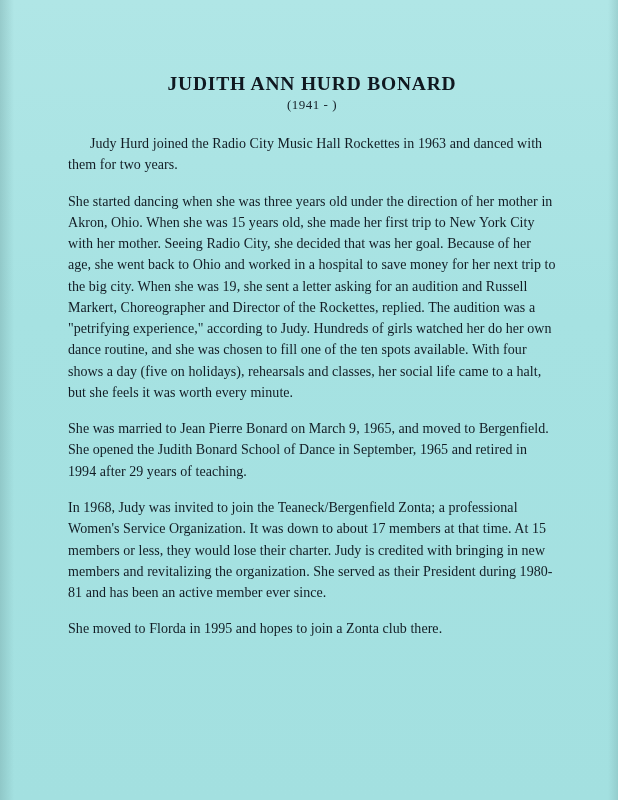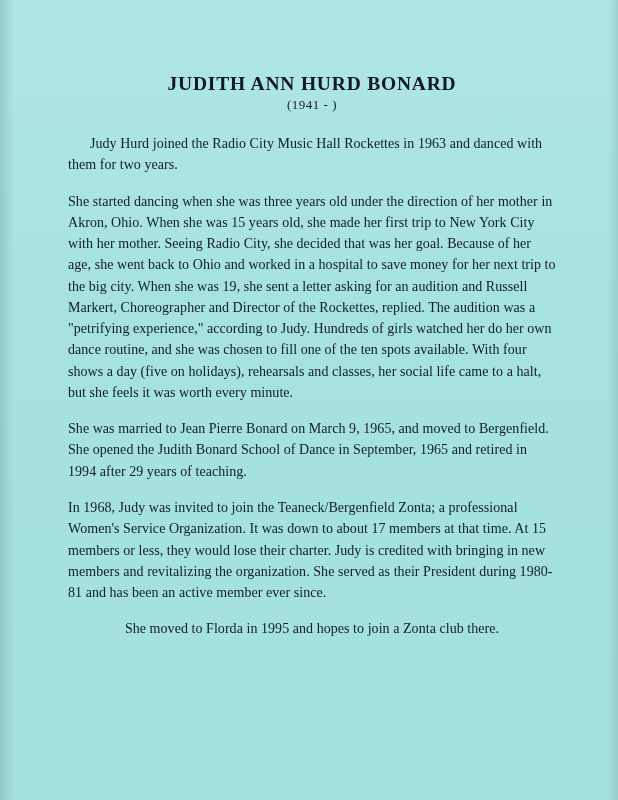--- a/index.html
+++ b/index.html
@@ -61,21 +61,20 @@
     color: #121c24;
     text-align: left;
     margin: 0 0 15px 0;
     letter-spacing: 0.05px;
   }
   .body-text.indent {
     text-indent: 22px;
   }
   .body-text:last-child {
     margin-bottom: 4px;
-    text-align: center;
   }
 </style>
 </head>
 <body>
 
 <div id="page">
 
   <h1 class="doc-title">JUDITH ANN HURD BONARD</h1>
 
   <div class="doc-subtitle">(1941 -  )</div>

